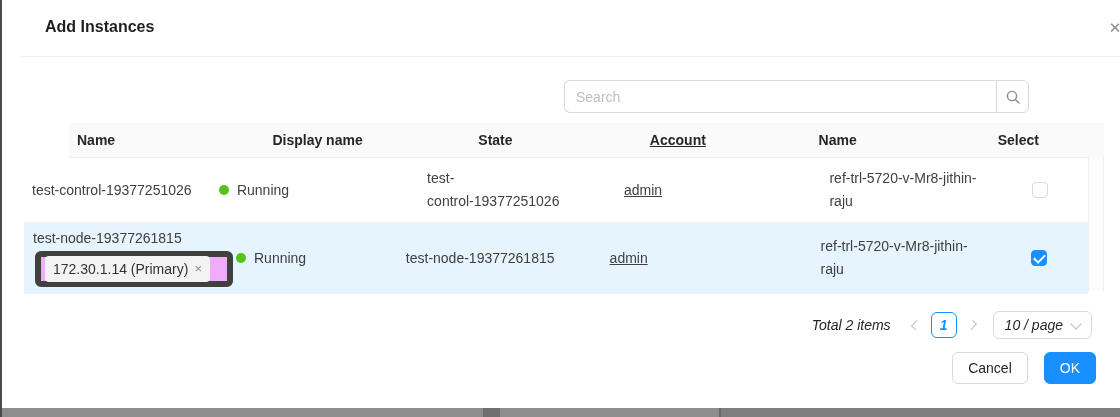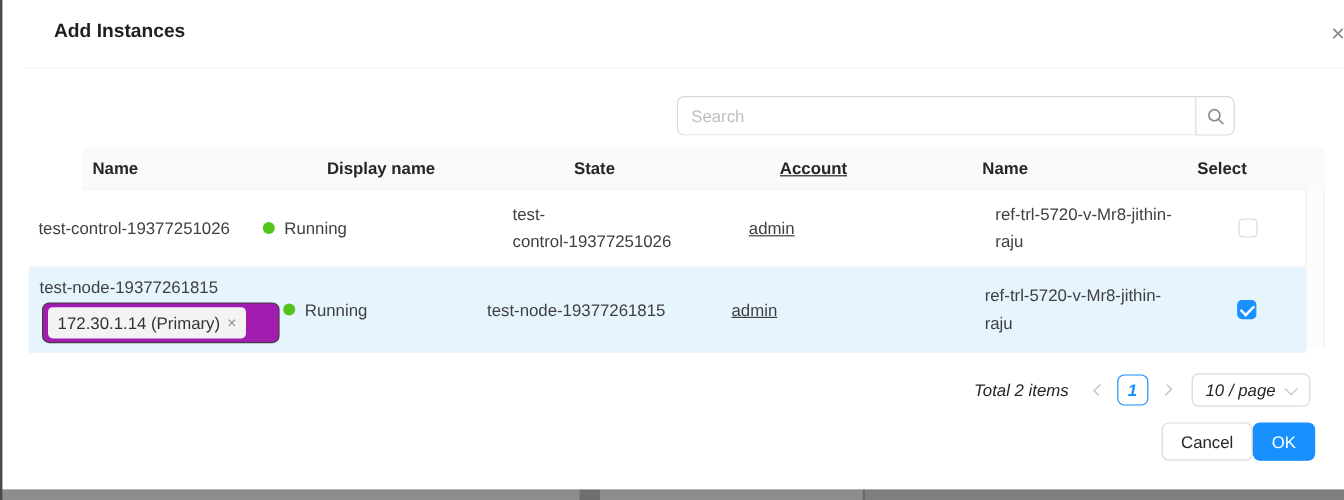--- a/index.html
+++ b/index.html
@@ -38,40 +38,40 @@
   .dot{width:10px;height:10px;border-radius:50%;background:#52c41a;margin-right:8px;flex:none;}
   .select-cell{display:flex;justify-content:center;}
   .checkbox{width:16px;height:16px;box-sizing:border-box;border:1px solid #d9d9d9;border-radius:4px;background:#fff;cursor:pointer;position:relative;flex:none;}
   .checkbox.checked{background:#1890ff;border-color:#1890ff;}
   .checkbox.checked::after{content:"";position:absolute;left:4.5px;top:1px;width:5px;height:9px;
     border-right:2px solid #fff;border-bottom:2px solid #fff;transform:rotate(45deg);}
   .scroll-gutter{position:absolute;right:0;top:34px;width:16px;height:134px;box-sizing:border-box;
     background:#fcfcfc;border-left:1px solid #f0f0f0;border-right:1px solid #f0f0f0;}
   .name-stack{display:flex;flex-direction:column;gap:5px;width:100%;}
   .name-line{margin-left:1px;}
-  .nic-select{margin-left:3px;width:198px;height:34px;box-sizing:border-box;background:#a21caf;border:1px solid #404040;border-radius:6px;
+  .nic-select{margin-left:3px;width:198px;height:34px;box-sizing:border-box;background:#f0abfc;border:6px solid #404040;border-radius:6px;
     display:flex;align-items:center;padding:12px 4px;cursor:text;}
   .nic-tag{background:#f3f3f4;border-radius:4px;height:26px;display:flex;align-items:center;padding:0 8px;gap:6px;color:#333;white-space:nowrap;}
   .tag-x{color:#8c8c8c;font-size:13px;cursor:pointer;line-height:1;}
 
   
   .pagination{position:absolute;top:311px;right:28px;height:28px;display:flex;align-items:center;color:#262626;font-style:italic;}
   .pg-total{margin-right:16px;}
   .pg-btn{width:18px;height:26px;display:flex;align-items:center;justify-content:center;background:none;border:none;cursor:pointer;}
   .chev{width:7px;height:7px;border-left:1.5px solid #bfbfbf;border-bottom:1.5px solid #bfbfbf;display:inline-block;}
   .chev.left{transform:rotate(45deg);}
   .chev.right{transform:rotate(225deg);}
   .chev.down{transform:rotate(-45deg);margin-top:-3px;}
   .pg-current{min-width:26px;height:26px;box-sizing:border-box;border:1px solid #1890ff;border-radius:6px;background:#fff;color:#1890ff;
     display:flex;align-items:center;justify-content:center;font-weight:700;margin:0 6px;cursor:pointer;}
   .page-size{height:28px;box-sizing:border-box;border:1px solid #d9d9d9;border-radius:6px;background:#fff;
     display:flex;align-items:center;gap:9px;padding:0 11px;margin-left:12px;cursor:pointer;}
 
   
-  .footer{position:absolute;top:352px;right:24px;display:flex;gap:0;}
+  .footer{position:absolute;top:352px;right:24px;display:flex;gap:16px;}
   .btn{height:32px;box-sizing:border-box;padding:0 15px;border-radius:6px;font-family:"Liberation Sans",sans-serif;
     font-size:14px;display:flex;align-items:center;cursor:pointer;}
   .btn-cancel{background:#fff;border:1px solid #d9d9d9;color:#262626;}
   .btn-ok{background:#1890ff;border:1px solid #1890ff;color:#fff;}
 
   
   .overlay{position:absolute;left:0;top:408px;width:1120px;height:9px;background:#868686;}
   .ov-seg{position:absolute;top:0;height:9px;}
 </style>
 </head>

